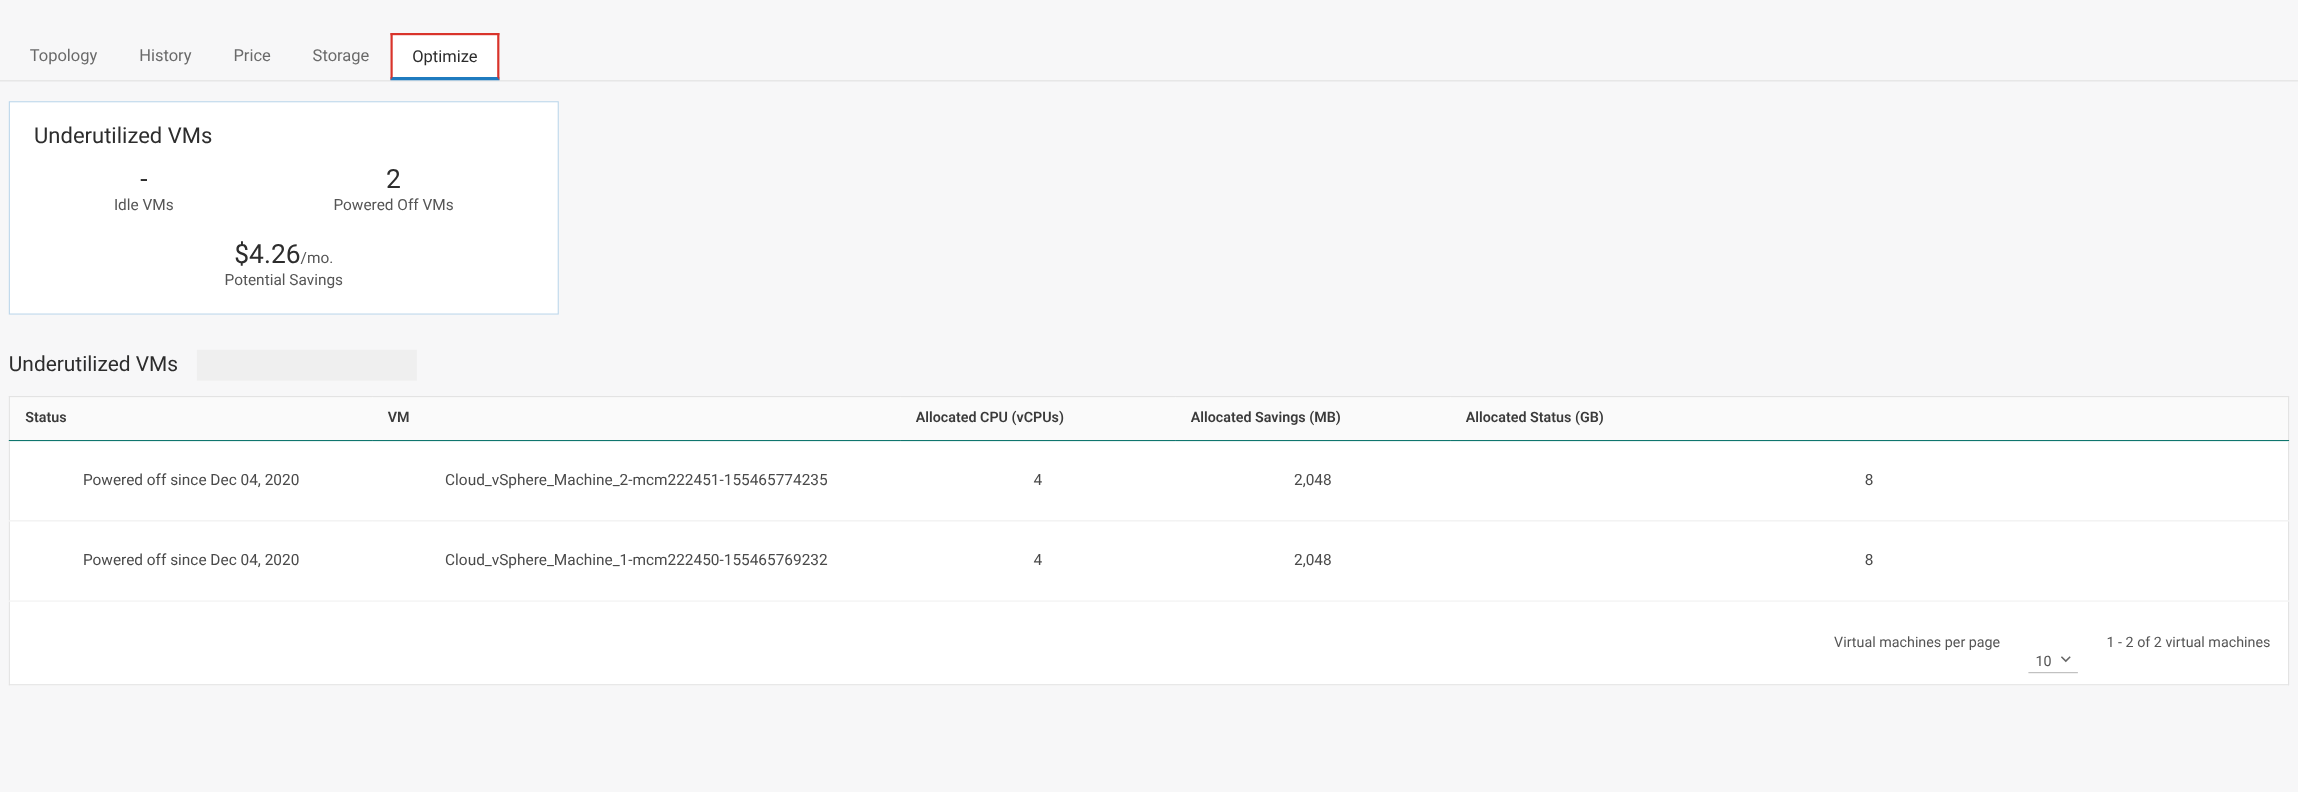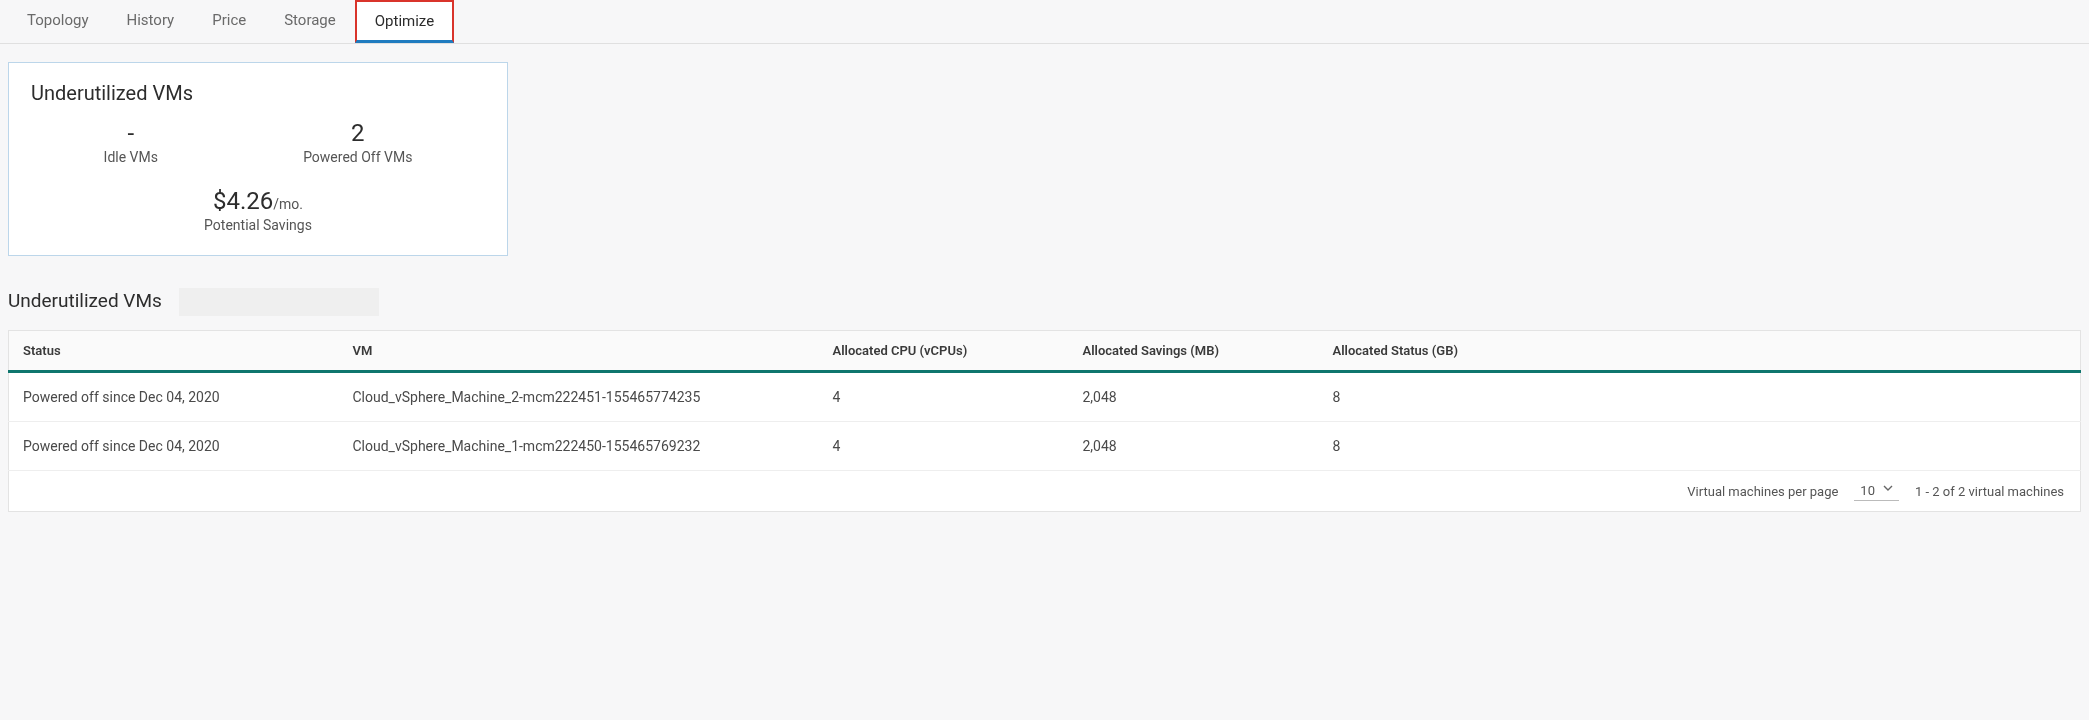--- a/index.html
+++ b/index.html
@@ -8,20 +8,21 @@
     background: #f7f7f8;
     color: #333;
     font-size: 14px;
     width: 2089px;
   }
   .tabs {
     display: flex;
     border-bottom: 1px solid #e0e0e0;
     background: #f7f7f8;
     padding: 0 8px;
+    margin-top: 30px;
   }
   .tab {
     padding: 10px 18px;
     color: #6a6a6a;
     font-size: 15px;
     cursor: pointer;
     border: 1px solid transparent;
   }
   .tab.active {
     color: #2b2b2b;
@@ -86,52 +87,54 @@
     border-collapse: collapse;
     background: #fff;
     border: 1px solid #e3e3e3;
   }
   th {
     text-align: left;
     font-weight: 600;
     font-size: 13px;
     color: #3a3a3a;
     padding: 12px 14px;
-    border-bottom: 3px solid #0f766e;
+    border-bottom: 1px solid #0f766e;
     background: #fafafa;
   }
   td {
-    padding: 16px 14px;
+    padding: 28px 14px;
     font-size: 14px;
     color: #4a4a4a;
     border-bottom: 1px solid #eee;
+    text-align: center;
   }
   .col-status { width: 330px; }
   .col-vm { width: 480px; }
   .col-cpu { width: 250px; }
   .col-mem { width: 250px; }
   .pager {
     display: flex;
     justify-content: flex-end;
     align-items: center;
     padding: 10px 16px;
     font-size: 13px;
     color: #555;
     background: #fff;
     border: 1px solid #e3e3e3;
     border-top: none;
-    gap: 16px;
+    gap: 26px;
   }
   .pager-select {
     display: inline-flex;
     align-items: flex-start;
     gap: 8px;
     border-bottom: 1px solid #bbb;
     padding: 2px 6px;
     cursor: pointer;
+    margin-top: 35px;
   }
   .chevron {
     width: 10px; height: 10px; display: inline-block;
   }
   .chevron svg { display: block; }
 </style>
 </head>
 <body>
 
 <div class="tabs">

